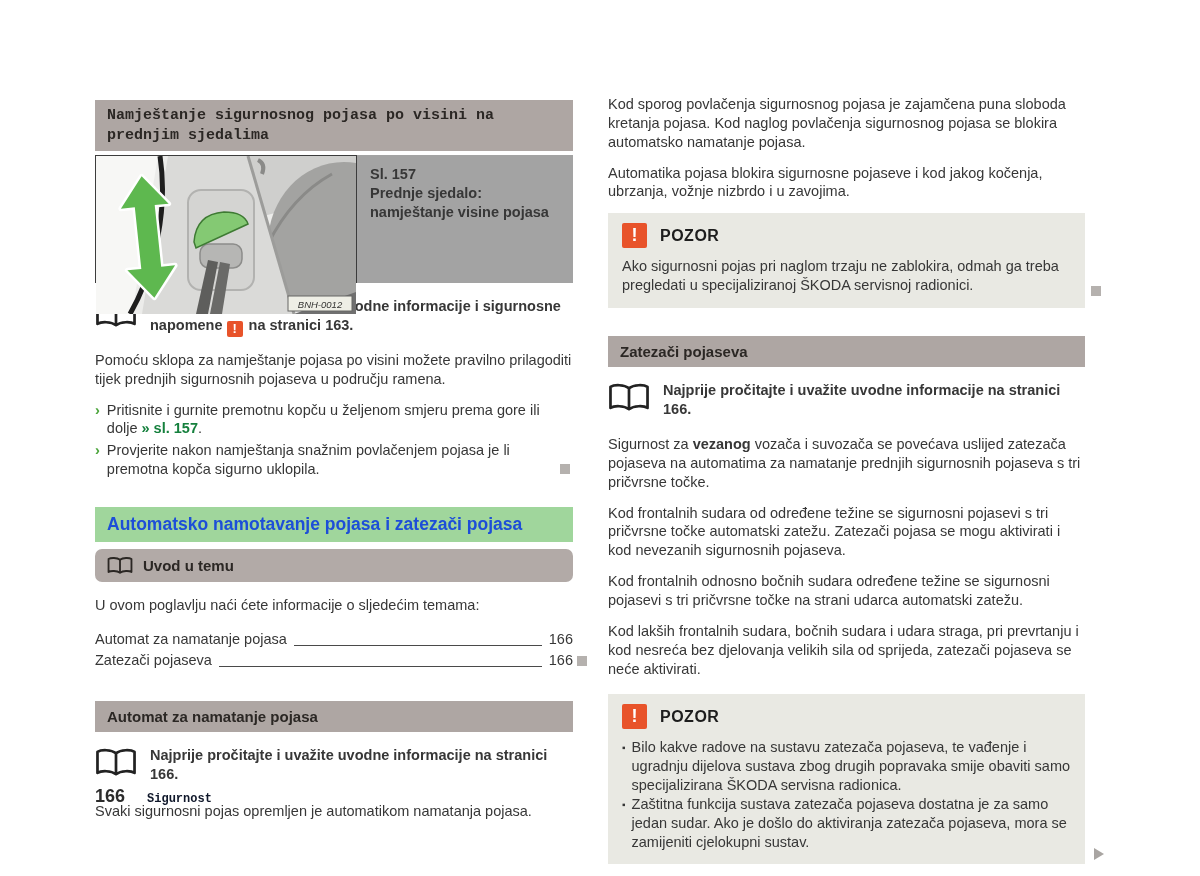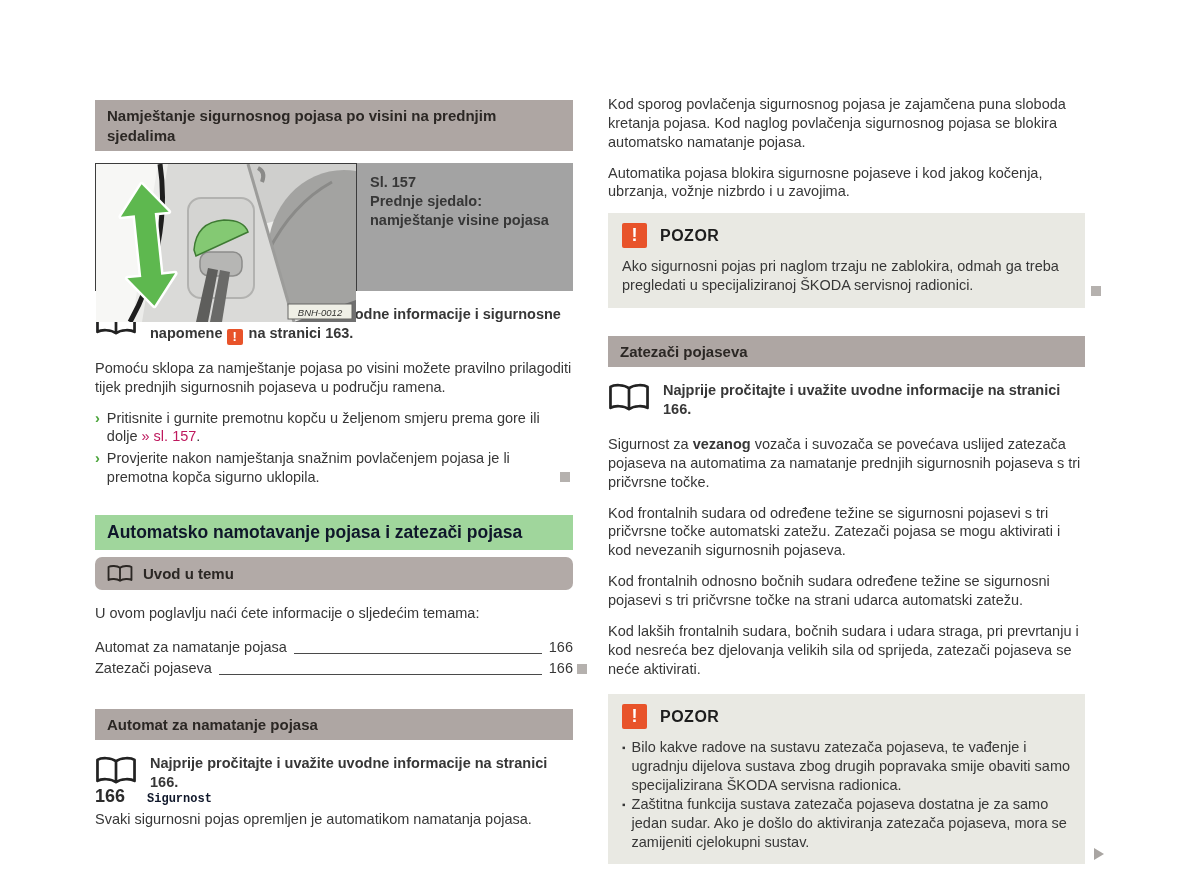--- a/index.html
+++ b/index.html
@@ -13,23 +13,23 @@
   .col-left  { left:95px;  top:100px; width:478px; }
   .col-right { left:608px; top:95px;  width:477px; }
 
   p.body-text { font-size:14.5px; line-height:1.3; margin-bottom:12px; color:#373737; }
 
   
   .bar {
     background:#aea6a3; color:#2b2724; font-weight:bold;
     font-size:15px; line-height:1.3; padding:6px 12px;
   }
-  .bar-main { margin-bottom:12px; }
+  .bar-main { margin-bottom:4px;font-family:Liberation Mono, monospace; }
   .bar-green {
-    background:#a0d69c; color:#0f172a; font-weight:bold;
+    background:#a0d69c; color:#1d4ed8; font-weight:bold;
     font-size:17.5px; padding:7px 12px; margin-top:28px; margin-bottom:7px;
   }
   .bar-sub {
     background:#b2aaa7; color:#2b2724; font-weight:bold; font-size:15px;
     padding:6px 12px; display:flex; align-items:center; gap:10px; margin-bottom:14px;border-radius:7px;
   }
 
   
   .figure { display:flex; margin-bottom:10px; }
   .fig-img {
@@ -50,21 +50,21 @@
   .excl-inline {
     display:inline-block; width:16px; height:16px; background:#e8532a;
     color:#fff; font-weight:bold; font-size:13px; line-height:16px;
     text-align:center; border-radius:2px; vertical-align:-3px; margin-right:2px;
   }
 
   
   .bullets { position:relative; margin-bottom:4px; }
   .bullet { display:flex; font-size:14.5px; line-height:1.3; margin-bottom:3px; }
   .chev { color:#4ca53c; font-weight:bold; margin-right:7px; flex:none; }
-  .green-link { color:#be185d; text-decoration:none; }
+  .green-link { color:#15803d; text-decoration:none;font-weight:bold; }
 
   
   .toc { margin-top:4px; }
   .toc-row { display:flex; align-items:flex-end; font-size:14.5px; line-height:1.45; position:relative; }
   .toc-leader { flex:1; border-bottom:1px solid #4a4a4a; margin:0 7px 4px 7px; }
 
   
   .warning {
     background:#e9e9e3; padding:10px 14px 13px; position:relative; margin-bottom:14px;
   }

